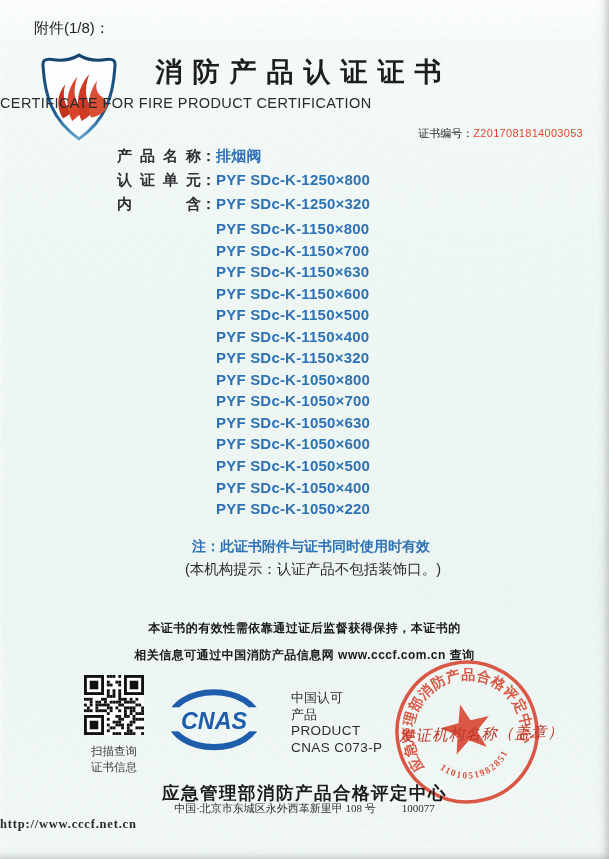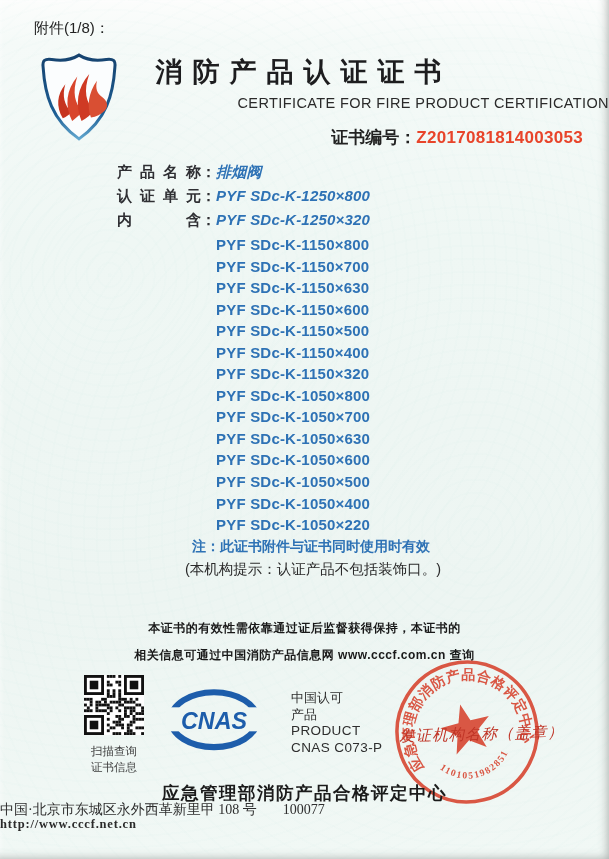--- a/index.html
+++ b/index.html
@@ -10,42 +10,42 @@
     box-shadow: inset -6px -5px 10px -5px rgba(95,100,97,.5), inset 1px 2px 6px -2px rgba(255,255,255,.9);
   }
   .page::before { content:""; position:absolute; inset:0; pointer-events:none; opacity:.5;
     background-image:
       repeating-radial-gradient(circle at 18% 32%, rgba(150,205,195,.05) 0 2px, transparent 2px 11px),
       repeating-radial-gradient(circle at 78% 62%, rgba(150,205,195,.05) 0 2px, transparent 2px 13px);
   }
   .abs { position:absolute; }
   .attach { left:34px; top:19px; font-size:15px; font-weight:500; color:#222; }
   .title { left:0; right:12px; top:54px; text-align:center; font-size:27px; font-weight:600; letter-spacing:10px; color:#1d1d1f; text-indent:10px;}
-  .subtitle { left:0; right:0; top:95px; text-align:right; font-size:14.5px; font-weight:500; letter-spacing:.4px; color:#2a2a2a; }
-  .certno { left:0; right:26px; top:126px; text-align:right; font-size:17px; font-weight:700;padding-left:21px; }
+  .subtitle { left:0; right:0; top:95px; text-align:left; font-size:14.5px; font-weight:500; letter-spacing:.4px; color:#2a2a2a; }
+  .certno { left:0; right:26px; top:126px; text-align:right; font-size:11px; font-weight:400;padding-left:21px; }
   .certno .lbl { color:#222; }
   .certno .num { color:#e8442a; letter-spacing:.3px; }
-  .fields { left:117px; top:146px; font-size:15px;margin-top:16px; }
+  .fields { left:117px; top:146px; font-size:15px; }
   .field-row { display:flex; line-height:20.6px; margin-bottom:3.4px; }
   .flabel { display:inline-block; width:84px; text-align:justify; text-align-last:justify; color:#2f2f33; font-weight:600; }
   .fcolon { width:15px; color:#2f2f33; font-weight:600; text-align:center;}
-  .fvalue { color:#2e72b5; font-weight:600; letter-spacing:.2px;font-style:italic; }
+  .fvalue { color:#2e72b5; font-weight:600; letter-spacing:.2px; }
   .model-row { margin-left:99px; line-height:21.55px; color:#2e72b5; font-weight:600; letter-spacing:.2px; }
   .note1 { left:192px; top:538px; font-size:14px; font-weight:600; color:#2e72b5; }
   .note2 { left:185px; top:560px; font-size:14.5px; color:#2b2b2b; }
   .statement { left:0; right:0; top:615px; text-align:center; font-size:12px; line-height:26.5px; font-weight:600; letter-spacing:.5px; color:#191919; }
   .qr-block { left:83px; top:675px; width:62px; text-align:center; }
   .qr-caption { margin-top:5px; font-size:11.5px; line-height:15.5px; color:#3c3c3c; }
   .cnas-logo { left:166px; top:687px; }
   .cnas-text { left:291px; top:690px; font-size:13px; line-height:16.5px; color:#2e2e2e; }
   .cnas-text .en { font-size:13.5px; letter-spacing:.4px; }
   .stamp { left:391px; top:656px; width:152px; height:152px; transform:rotate(-14deg); opacity:.92; }
   .stamp-overlay { left:399px; top:724px; font-size:15.5px; color:#c03527; font-family:"Liberation Serif", serif; font-style:italic; letter-spacing:1px; transform:rotate(-1.5deg); white-space:nowrap; }
   .org { left:0; right:0; top:781px; text-align:center; font-size:17.5px; font-weight:700; letter-spacing:1.5px; color:#1b1b1b; }
-  .address { left:0; right:0; top:801px; text-align:left; font-size:14px; font-family:"Liberation Serif", serif; color:#2e2e2e; }
+  .address { left:0; right:0; top:801px; text-align:center; font-size:11px; font-family:"Liberation Serif", serif; color:#2e2e2e; }
   .address .post { margin-left:26px; }
   .url { left:0; right:0; top:817px; font-size:12.5px; font-family:"Liberation Serif", serif; font-weight:600; letter-spacing:.8px; color:#2a2a2a; }
   .stamp text { font-family:"Liberation Serif", serif; font-weight:600; }
 </style>
 </head>
 <body>
 
 <div class="page">
 
   <div class="abs attach">附件(1/8)：</div>

